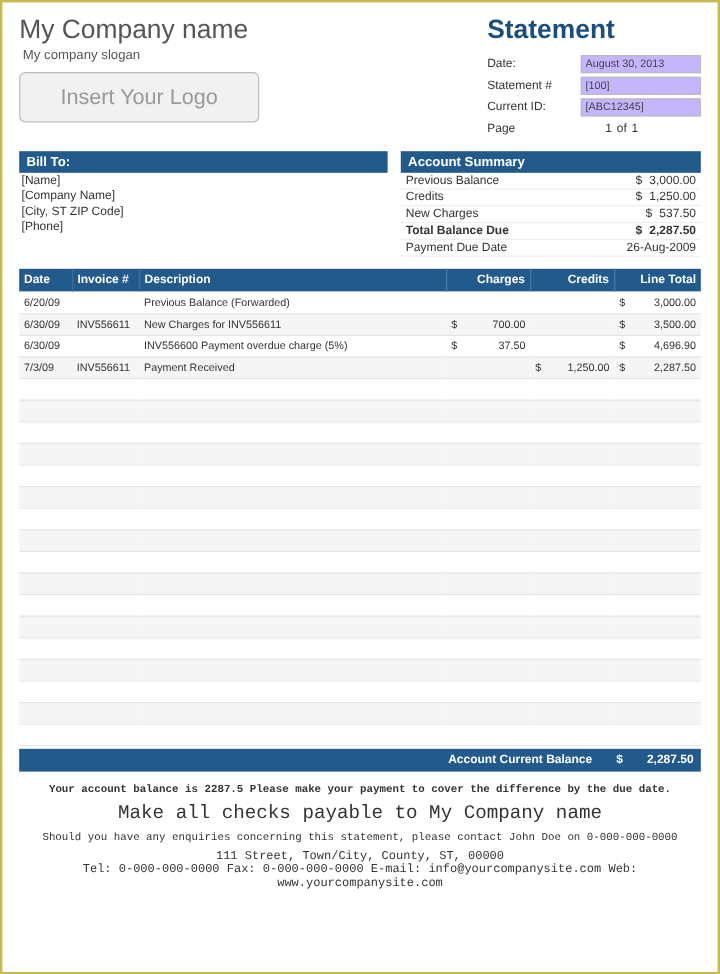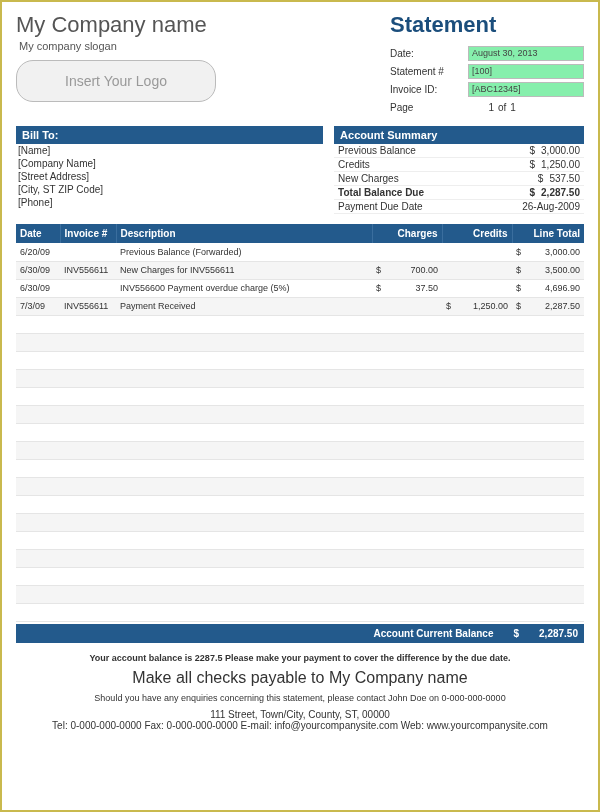--- a/index.html
+++ b/index.html
@@ -14,33 +14,33 @@
     padding: 10px 14px;
     position: relative;
   }
   .header { display: flex; justify-content: space-between; align-items: flex-start; }
   .company-name { font-size: 22px; font-weight: 300; color: #555; }
   .company-slogan { font-size: 11px; color: #555; margin: 2px 0 8px 3px; }
   .doc-title { font-size: 22px; font-weight: bold; color: #1b4e7c; }
   .logo-box {
     width: 200px; height: 42px;
     border: 1px solid #bbb;
-    border-radius: 17px;
+    border-radius: 5px;
     background: #f1f1f1;
     color: #999;
-    font-size: 14px;
+    font-size: 18px;
     display: flex; align-items: center; justify-content: center;
     margin-top: 4px;
   }
   .meta-block { margin-top: 6px; }
   .meta-row { display: flex; align-items: center; height: 18px; }
   .meta-label { width: 78px; color: #333; }
   .meta-input {
-    border: 1px solid #bbb; height: 15px; width: 116px;
-    font-size: 9px; padding: 1px 3px; color: #444; background: #86efac;
+    border: 1px solid #bbb; height: 15px; width: 100px;
+    font-size: 9px; padding: 1px 3px; color: #444; background: #c4b5fd;
   }
   .meta-plain { font-size: 10px; color: #333; }
   .section-bar {
     background: #235a8c; color: #fff; font-weight: bold;
     padding: 3px 6px; font-size: 11px;
   }
   .two-col { display: flex; justify-content: space-between; margin-top: 10px; gap: 10px; }
   .billto { width: 54%; }
   .billto-lines div { padding: 1px 2px; color: #333; }
   .summary { width: 44%; }
@@ -66,21 +66,21 @@
   .col-desc { width: auto; }
   .col-chg { width: 70px; text-align: right; }
   .col-cre { width: 70px; text-align: right; }
   .col-tot { width: 72px; text-align: right; }
   .money { display: flex; justify-content: space-between; }
   .totbar {
     background: #235a8c; color: #fff; font-weight: bold;
     display: flex; justify-content: flex-end; padding: 4px 6px; gap: 20px;
     margin-top: 2px;
   }
-  .footer { text-align: center; margin-top: 10px; }
+  .footer { text-align: center; margin-top: 10px; font-family: Liberation Mono, monospace; }
   .footer .bold { font-weight: bold; font-size: 9px; }
   .footer .pay { font-size: 16px; margin: 6px 0; }
   .footer .thanks { font-size: 13px; font-weight: bold; margin: 6px 0 8px; }
   .footer .enq { font-size: 9px; margin-bottom: 6px; }
   .footer .addr { font-size: 10px; }
 </style>
 </head>
 <body>
 
 <div class="header">
@@ -94,40 +94,39 @@
     <div class="meta-block">
       <div class="meta-row">
         <span class="meta-label">Date:</span>
         <input class="meta-input" value="August 30, 2013" style="">
       </div>
       <div class="meta-row">
         <span class="meta-label">Statement #</span>
         <input class="meta-input" value="[100]" style="">
       </div>
       <div class="meta-row">
-        <span class="meta-label">Invoice ID:</span>
+        <span class="meta-label">Current ID:</span>
         <input class="meta-input" value="[ABC12345]" style="">
       </div>
       <div class="meta-row">
         <span class="meta-label">Page</span>
         <span class="meta-plain" style="width:26px;text-align:right;">1</span>
         <span class="meta-plain" style="margin:0 4px;">of</span>
         <span class="meta-plain">1</span>
       </div>
     </div>
   </div>
 </div>
 
 <div class="two-col">
   <div class="billto">
     <div class="section-bar">Bill To:</div>
     <div class="billto-lines" id="billto-lines">
         <div>[Name]</div>
         <div>[Company Name]</div>
-        <div>[Street Address]</div>
         <div>[City, ST  ZIP Code]</div>
         <div>[Phone]</div>
       </div>
   </div>
   <div class="summary">
     <div class="section-bar">Account Summary</div>
     <div id="summary-rows">
         <div class="sum-row">
           <span>Previous Balance</span>
           <span class="amt">

